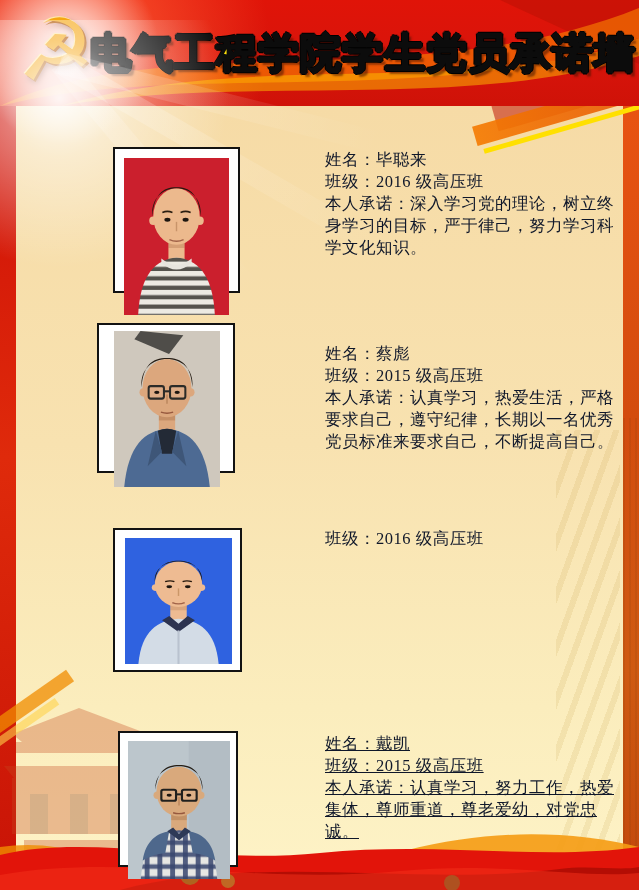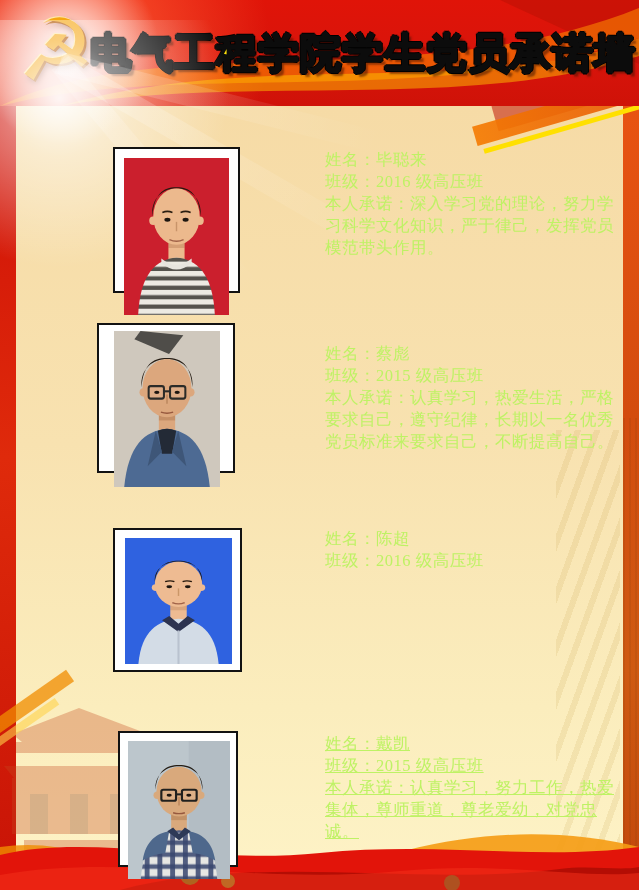--- a/index.html
+++ b/index.html
@@ -63,21 +63,21 @@
   .photo { position:absolute; }
   .photo svg { display:block; width:100%; height:100%; }
   .card1 .photo { left:9px;  top:9px; width:105px; height:157px; }
   .card2 .photo { left:15px; top:6px; width:106px; height:156px; }
   .card3 .photo { left:10px; top:8px; width:107px; height:126px; }
   .card4 .photo { left:8px;  top:8px; width:102px; height:138px; }
   .ph-bg{fill:var(--bg);} .ph-hair{fill:var(--hair);} .ph-skin{fill:var(--skin);}
   .ph-shirt{fill:var(--shirt);} .ph-accent{fill:var(--accent);}
 
   
-  .info { position:absolute; left:325px; width:292px; z-index:6; color:#bef264;
+  .info { position:absolute; left:325px; width:292px; z-index:6; color:#0f172a;
     font-size:16.5px; line-height:22px; letter-spacing:0.5px; }
   .info1 { top:149px; } .info2 { top:343px; } .info3 { top:528px; } .info4 { top:733px;text-decoration:underline; }
 
   
   .ribbon { position:absolute; left:0; top:795px; width:639px; height:95px; z-index:5; pointer-events:none; }
 </style>
 </head>
 <body>
 
 <div class="poster">
@@ -143,21 +143,21 @@
         <ellipse cx="43" cy="59" rx="3" ry="1.8" fill="#1d1610"></ellipse>
           <ellipse cx="61" cy="59" rx="3" ry="1.8" fill="#1d1610"></ellipse>
         <path d="M52,61 L52,70" stroke="#c8946a" stroke-width="1.4" fill="none"></path>
         <path d="M45,78 Q52,81 59,78" stroke="#a06248" stroke-width="1.5" fill="none"></path>
       </svg>
     </div>
   </div>
   <div class="info info1">
     <div><span>姓名：</span><span>毕聪来</span></div>
     <div><span>班级：</span><span>2016 级高压班</span></div>
-    <div><span>本人承诺：</span><span>深入学习党的理论，努力学习科学文化知识，严于律己，发挥党员模范带头作用。</span></div>
+    <div><span>本人承诺：</span><span>深入学习党的理论，树立终身学习的目标，严于律己，努力学习科学文化知识。</span></div>
   </div>
 
   <div class="card card2">
     <div class="photo" style="--bg: #cfc8bd; --hair: #281f16; --skin: #dca77d; --shirt: #4d6a93; --accent: #232a36;">
       <svg viewBox="0 0 104 150" preserveAspectRatio="none">
         <rect width="104" height="150" class="ph-bg"></rect>
         <polygon points="26,0 68,4 54,22 20,8" fill="#403f3c" opacity="0.9"></polygon>
         <rect x="44" y="74" width="16" height="26" class="ph-skin"></rect>
         <rect x="44" y="74" width="16" height="12" fill="rgba(120,60,25,0.22)"></rect>
         <path d="M10,150 C14,110 30,96 52,94 C74,96 90,110 94,150 Z" class="ph-shirt"></path>
@@ -200,21 +200,20 @@
         <path d="M39,52 Q44,50 48,52" stroke="#26180c" stroke-width="1.6" fill="none"></path>
         <path d="M56,52 Q60,50 65,52" stroke="#26180c" stroke-width="1.6" fill="none"></path>
         <ellipse cx="43" cy="58" rx="2.8" ry="1.7" fill="#1d1610"></ellipse>
           <ellipse cx="61" cy="58" rx="2.8" ry="1.7" fill="#1d1610"></ellipse>
         <path d="M52,60 L52,69" stroke="#cb9768" stroke-width="1.4" fill="none"></path>
         <path d="M46,77 Q52,80 58,77" stroke="#a06248" stroke-width="1.5" fill="none"></path>
       </svg>
     </div>
   </div>
   <div class="info info3">
-    <div><span>姓名：</span><span>陈超</span></div>
     <div><span>班级：</span><span>2016 级高压班</span></div>
   </div>
 
   <div class="card card4">
     <div class="photo" style="--bg: #bcc6cc; --hair: #241d15; --skin: #d9a97c; --shirt: #4e688c; --accent: #39466e;">
       <svg viewBox="0 0 104 150" preserveAspectRatio="none">
         <defs>
             <pattern id="p4p" width="13" height="13" patternUnits="userSpaceOnUse">
           <rect width="13" height="13" fill="#e7e7e3"></rect>
           <rect y="4" width="13" height="5" class="ph-accent" opacity="0.85"></rect>

